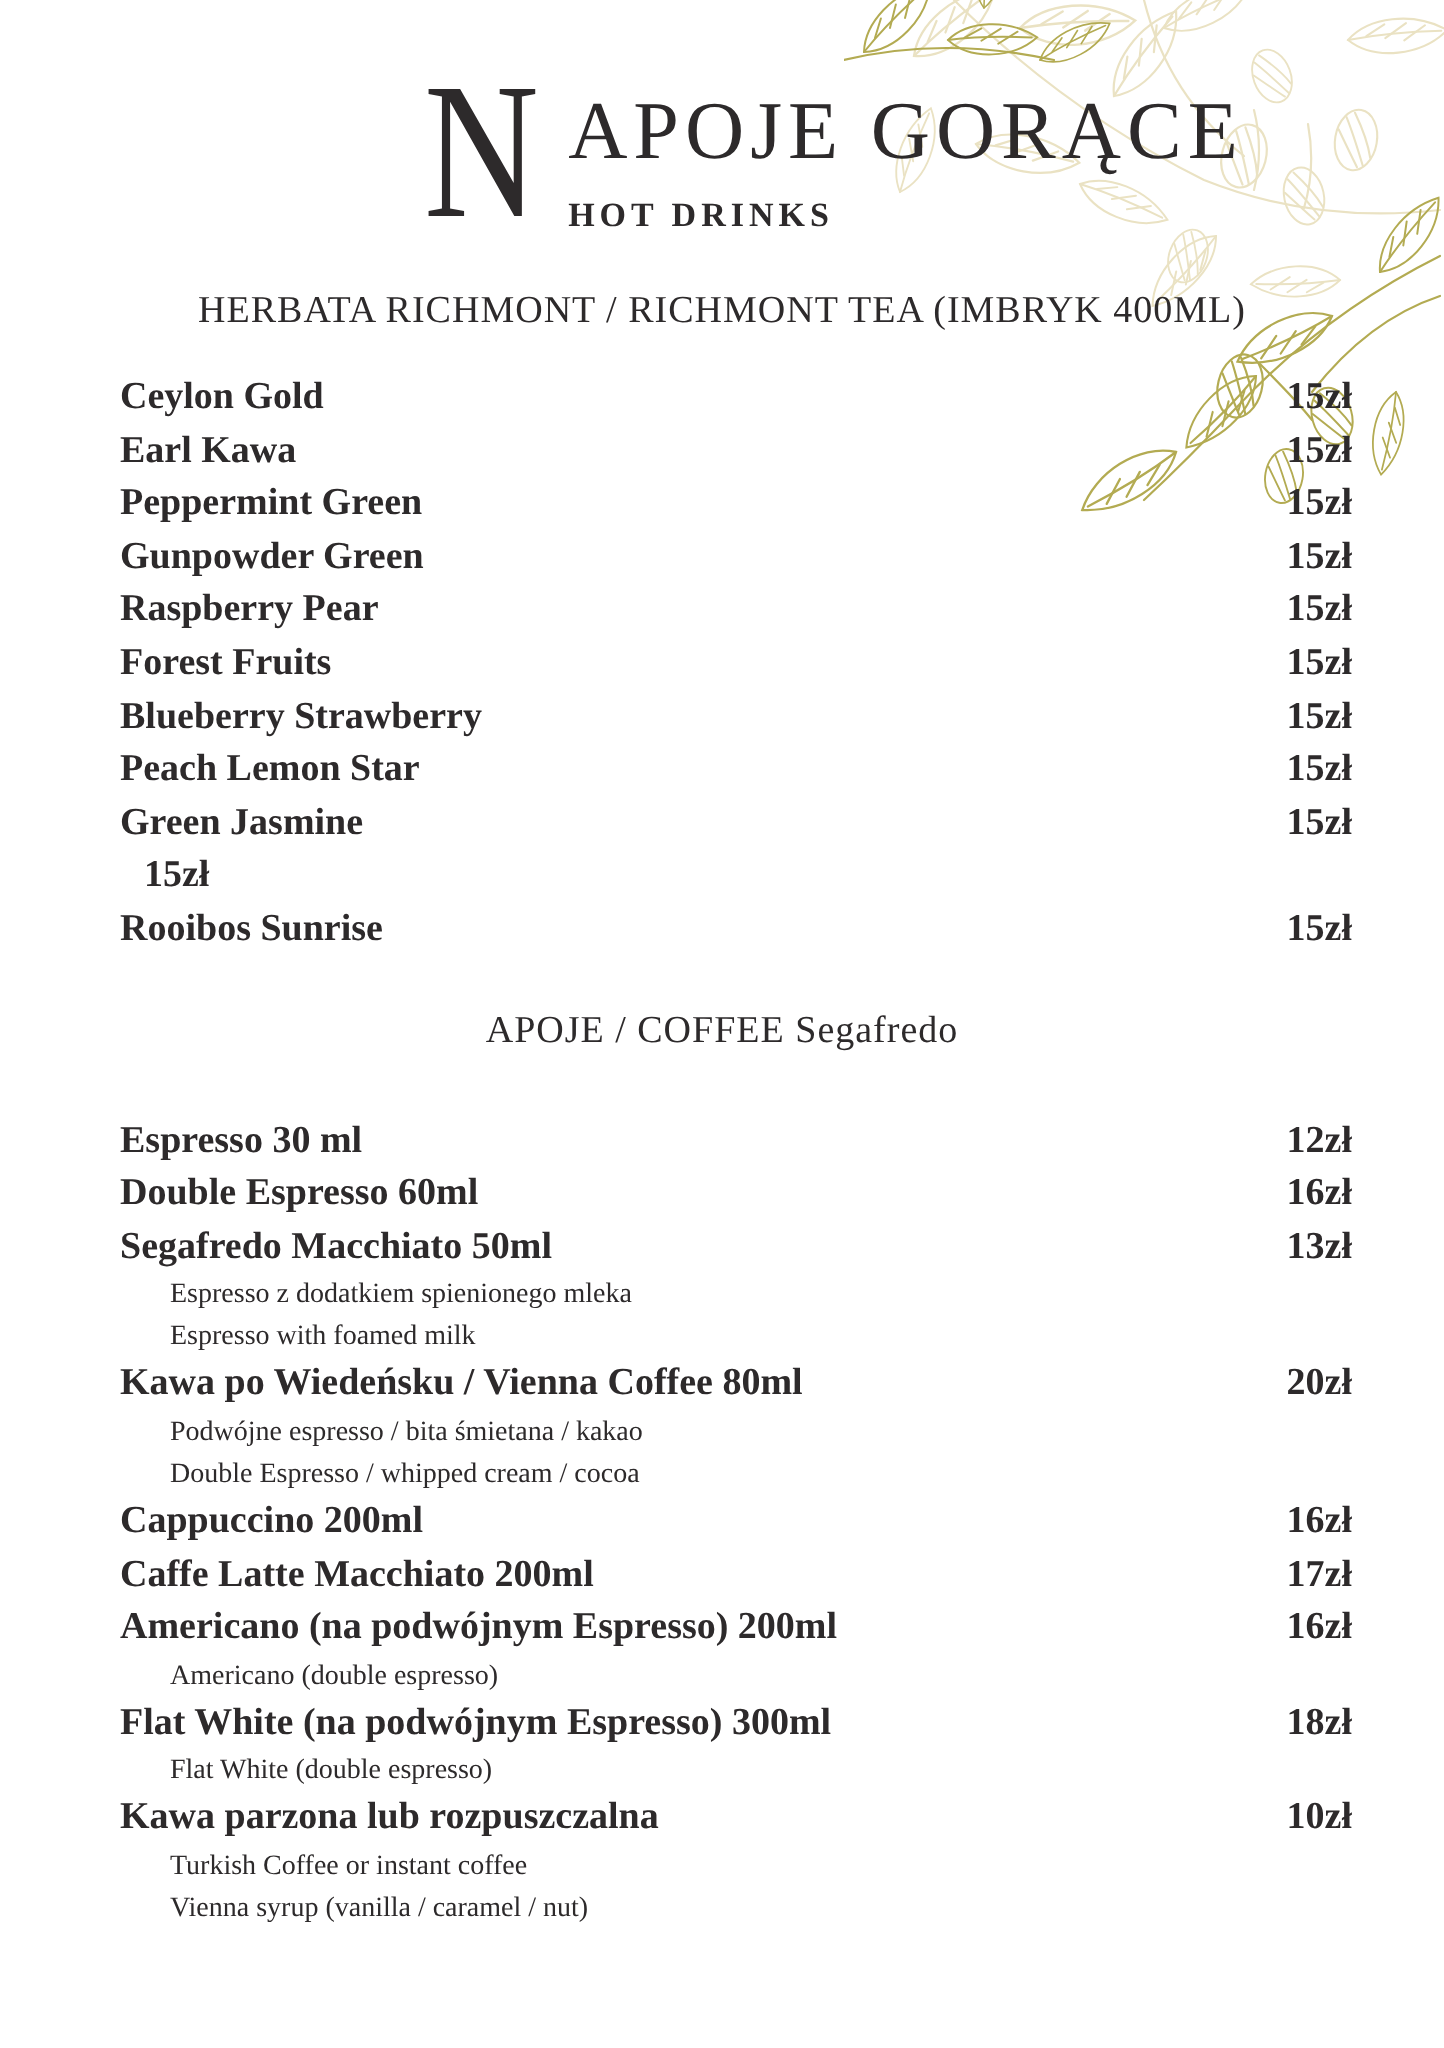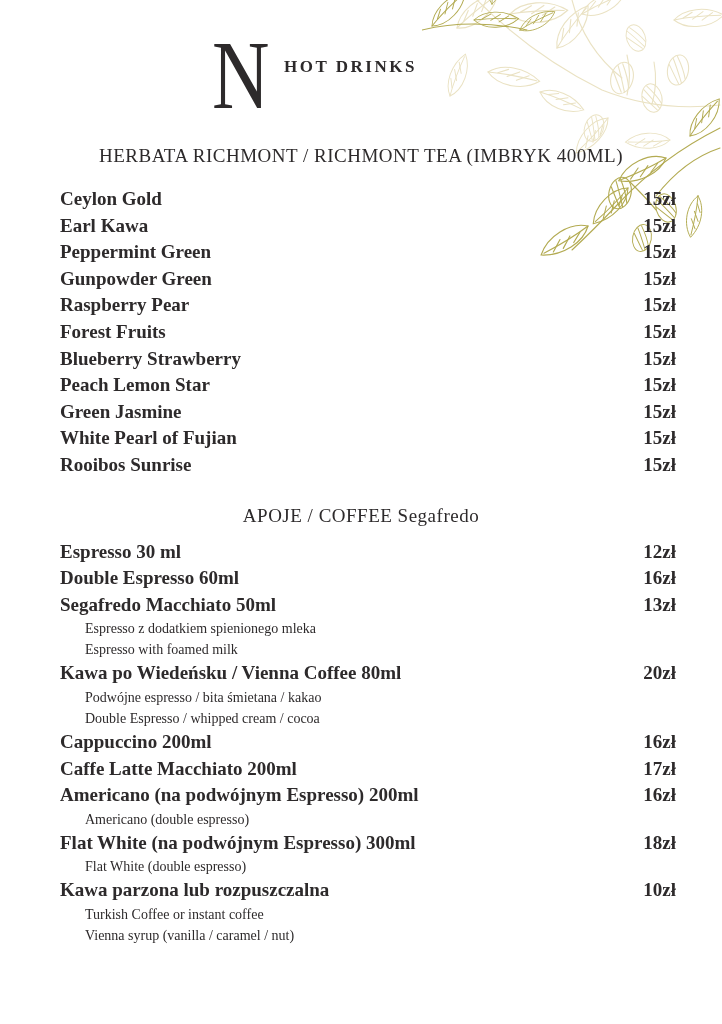--- a/index.html
+++ b/index.html
@@ -34,21 +34,21 @@
   .menu-body { position:absolute; top:137px; left:60px; right:46px; z-index:2; }
   .section-heading {
     text-align:center; font-size:19px; font-weight:400;
     letter-spacing:0.5px; line-height:22px;
     margin:0 -46px 0 -60px;
   }
   .menu-section { margin-top:0; }
   .menu-section + .menu-section { margin-top:26px; }
   .menu-section:first-child .section-heading { margin-top:8px; }
   .item-list { margin-top:19px; }
-  .menu-section:last-child .item-list { margin-top:12px; }
+  .menu-section:last-child .item-list { margin-top:31px; }
 
   .item-row { display:flex; justify-content:space-between; align-items:flex-start; line-height:26.6px; }
   .item-name { font-size:19px; font-weight:700; }
   .item-price { font-size:19px; font-weight:700; white-space:nowrap; margin-left:12px; }
   .item-desc { font-size:14px; font-weight:400; line-height:21px; padding-left:25px; }
 </style>
 </head>
 <body>
 
 <svg class="decoration" viewBox="0 0 300 262" xmlns="http://www.w3.org/2000/svg" aria-hidden="true">
@@ -104,20 +104,21 @@
       <use href="#olive" transform="translate(198,193) rotate(14)"></use>
       <use href="#olive" transform="translate(244,208) rotate(-16) scale(0.9)"></use>
       <use href="#olive" transform="translate(220,238) rotate(10) scale(0.85)"></use>
     </g>
   </g>
 </svg>
 
 <header class="menu-header">
   <span class="dropcap">N</span>
   <span class="title-col">
+    <span class="title-main">APOJE GORĄCE</span>
     <div class="title-sub">HOT DRINKS</div>
   </span>
 </header>
 
 <main class="menu-body" id="menu-sections">
     <div class="menu-section">
       <div class="section-heading">HERBATA  RICHMONT / RICHMONT TEA (IMBRYK 400ML)</div>
       <div class="item-list">
         <div class="item-row">
           <span class="item-name">Ceylon Gold</span>
@@ -149,21 +150,20 @@
         </div>
         <div class="item-row">
           <span class="item-name">Peach Lemon Star</span>
           <span class="item-price">15zł</span>
         </div>
         <div class="item-row">
           <span class="item-name">Green Jasmine</span>
           <span class="item-price">15zł</span>
         </div>
         <div class="item-row">
-          <span class="item-name">White Pearl of Fujian</span>
           <span class="item-price">15zł</span>
         </div>
         <div class="item-row">
           <span class="item-name">Rooibos Sunrise</span>
           <span class="item-price">15zł</span>
         </div>
       </div>
     </div>
     <div class="menu-section">
       <div class="section-heading">APOJE / COFFEE Segafredo</div>

